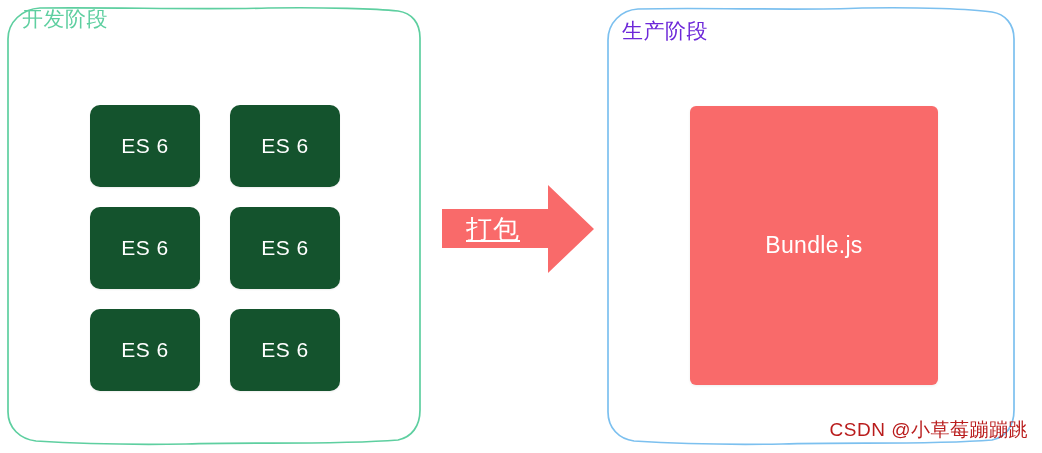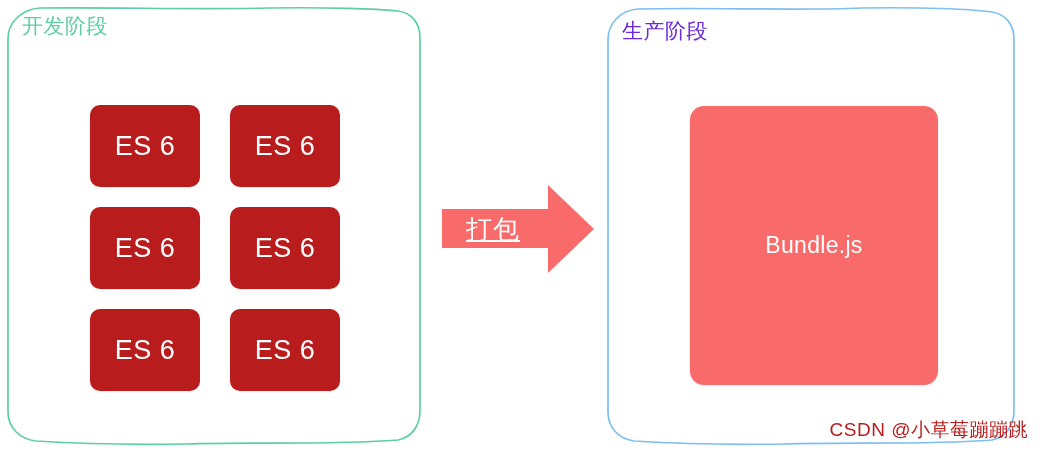--- a/index.html
+++ b/index.html
@@ -42,48 +42,48 @@
     height: 440px;
   }
   #panel-prod {
     left: 606px;
     top: 6px;
     width: 410px;
     height: 440px;
   }
   #label-dev {
     left: 22px;
-    top: 15px;
+    top: 8px;
     color: #5ecfa0;
   }
   #label-prod {
     left: 622px;
     top: 20px;
     color: #6d28d9;
   }
 
   
   #es-grid {
     position: absolute;
     left: 90px;
     top: 105px;
     display: grid;
     grid-template-columns: 110px 110px;
     grid-template-rows: 82px 82px 82px;
     column-gap: 30px;
     row-gap: 20px;
   }
   .es-box {
-    background: #b91c1c;
+    background: #14532d;
     border-radius: 10px;
     display: flex;
     align-items: center;
     justify-content: center;
     color: #ffffff;
-    font-size: 27px;
+    font-size: 21px;
     letter-spacing: 0.5px;
     box-shadow: 0 1px 2px rgba(0,0,0,0.07);
   }
 
   
   #arrow {
     position: absolute;
     left: 438px;
     top: 183px;
     width: 160px;
@@ -111,21 +111,21 @@
   }
 
   
   #bundle-box {
     position: absolute;
     left: 690px;
     top: 106px;
     width: 248px;
     height: 279px;
     background: #f96a6a;
-    border-radius: 14px;
+    border-radius: 6px;
     display: flex;
     align-items: center;
     justify-content: center;
     color: #ffffff;
     font-size: 23px;
     letter-spacing: 0.3px;
     box-shadow: 0 1px 3px rgba(0,0,0,0.07);
   }
 
   

